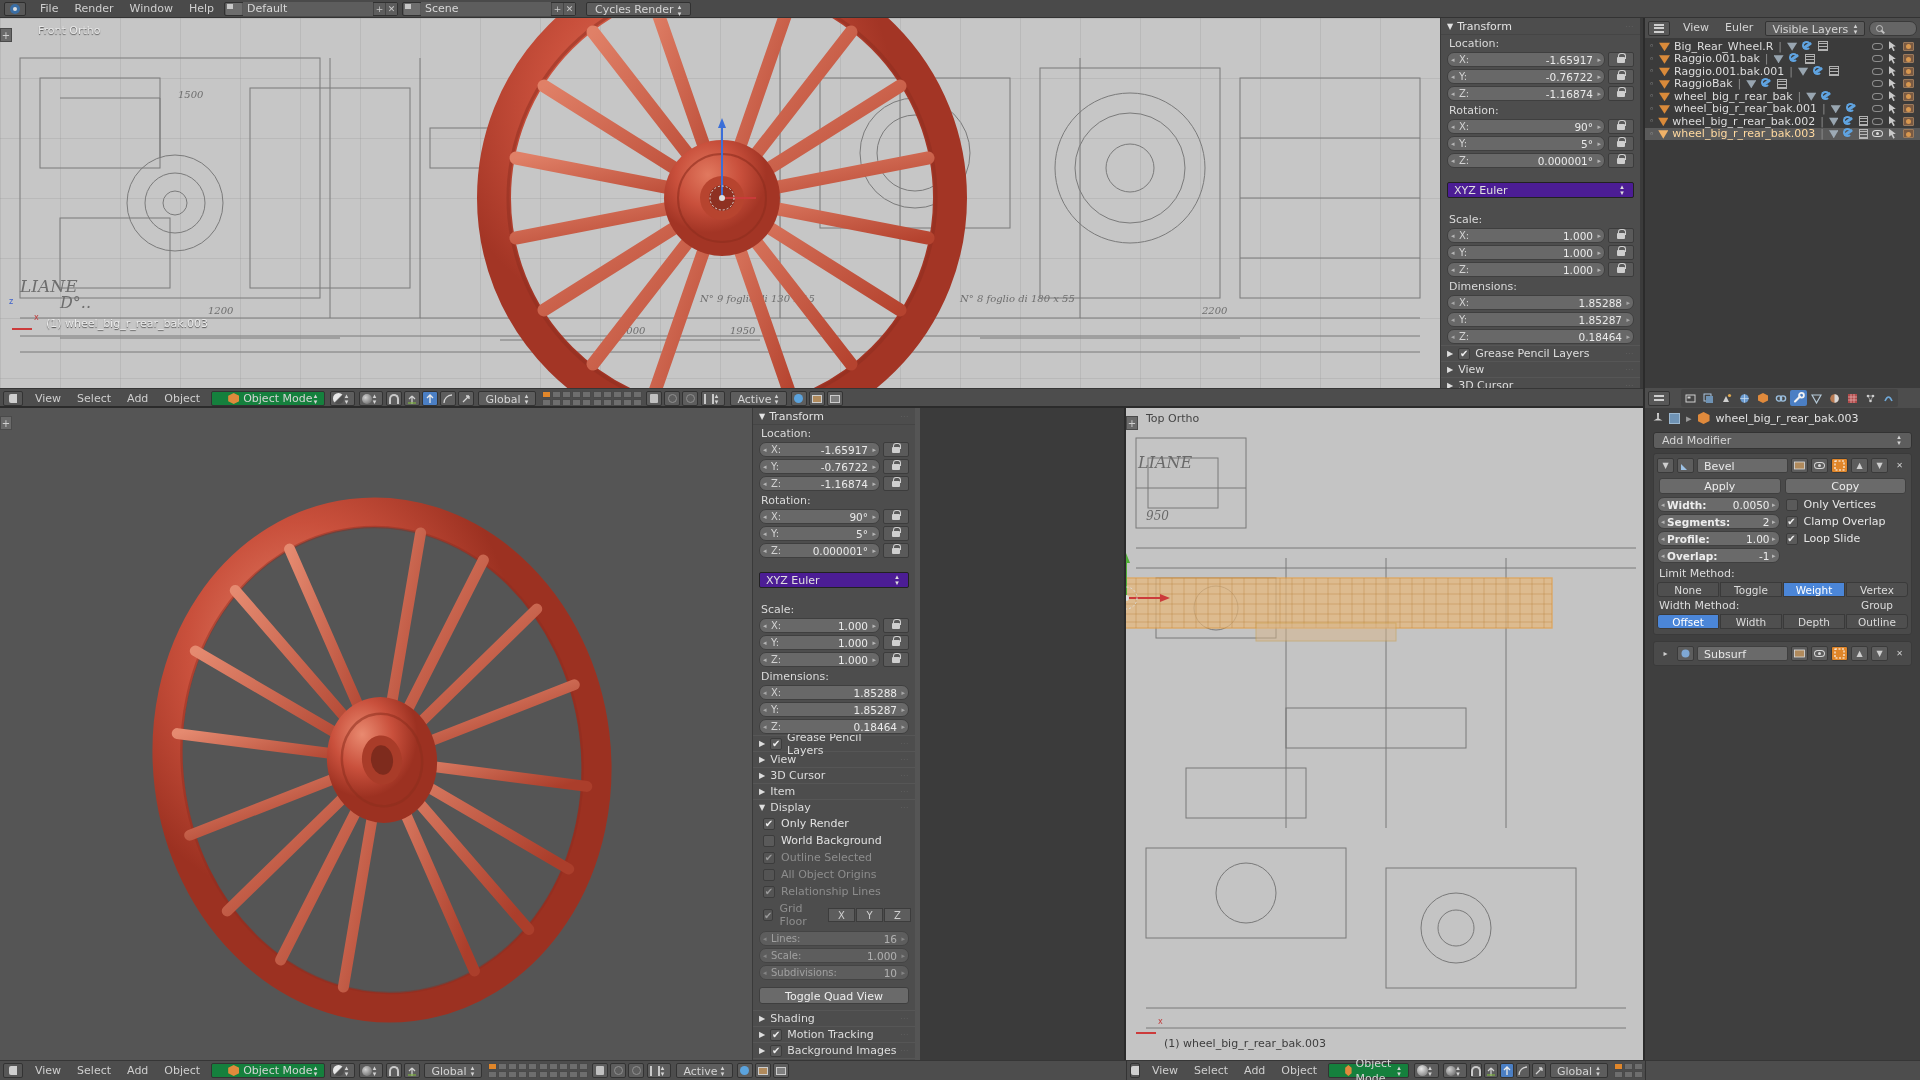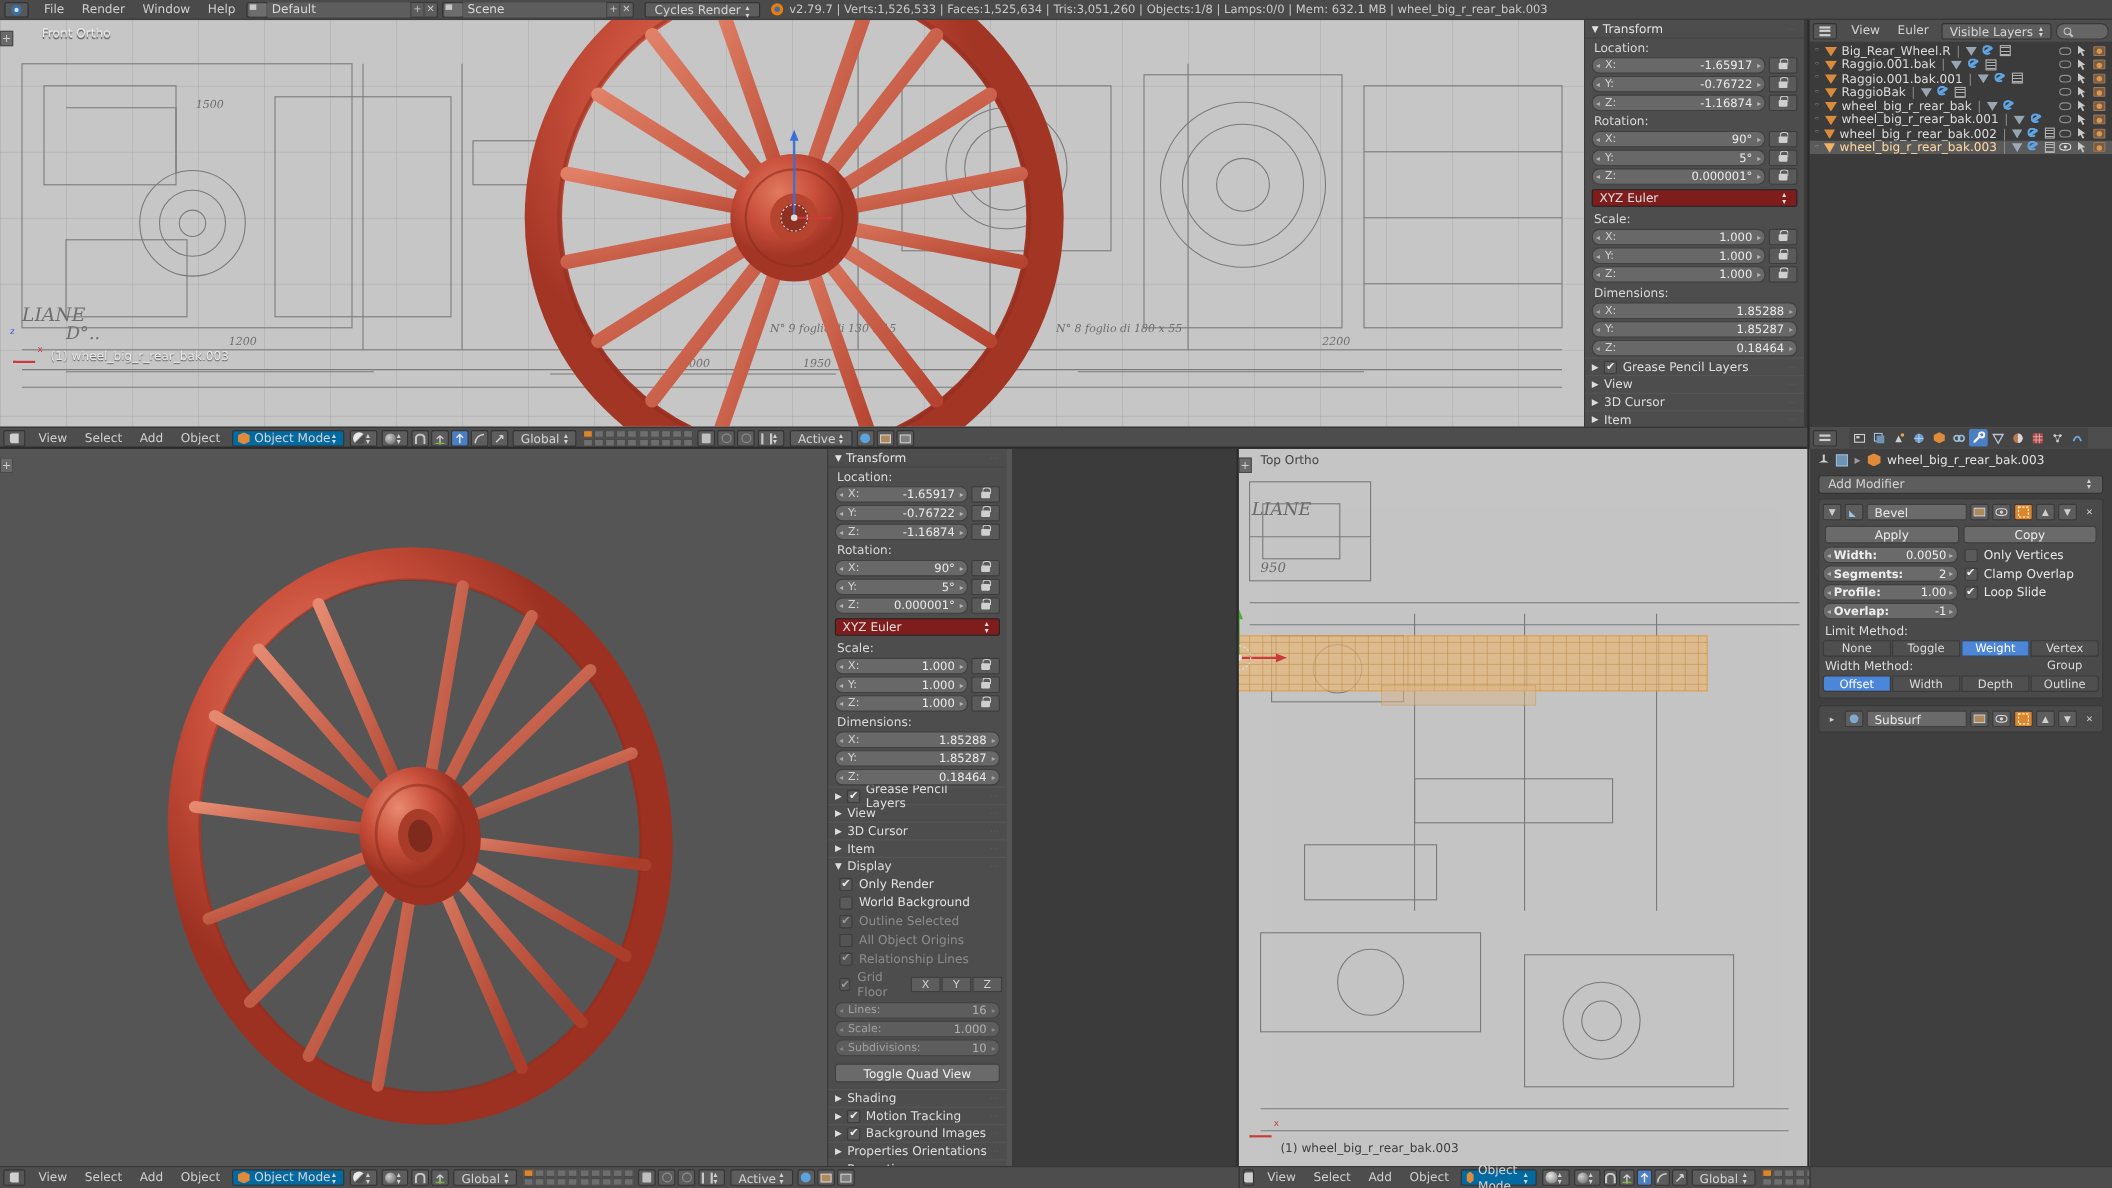--- a/index.html
+++ b/index.html
@@ -47,22 +47,22 @@
   
   .blueprint{position:absolute;inset:0;background:#c9c9c9;}
 
   
   .ed-header{position:absolute;height:20px;background:#4d4d4d;border-top:1px solid #363636;
      display:flex;align-items:center;padding:0 3px;gap:0;}
   .eh-ico{width:20px;height:15px;background:#575757;border:1px solid #333;border-radius:2px;
      display:flex;align-items:center;justify-content:center;margin-right:4px;}
   .eh-ico .sh{width:8px;height:9px;background:#cfcfcf;border-radius:2px 0 0 2px;}
   .eh-menu{padding:0 8px;font-size:11px;color:#cfcfcf;line-height:20px;}
-  .mode-box{display:flex;align-items:center;height:15px;background:#0369a1;border:1px solid #333;
-     border-radius:2px;margin:0 3px;padding-right:12px;position:relative;}
+  .mode-box{display:flex;align-items:center;height:15px;background:#15803d;border:1px solid #333;
+     border-radius:2px;margin:0 3px;padding-right:12px;position:relative;padding-left:12px;}
   .mode-box .cube{width:11px;height:11px;background:#e08a3c;margin:0 4px;
      clip-path:polygon(50% 0,100% 25%,100% 75%,50% 100%,0 75%,0 25%);}
   .mode-box span{font-size:11px;line-height:15px;}
   .mode-box:after{content:"\25B4\25BE";position:absolute;right:2px;top:0;font-size:7px;
      writing-mode:vertical-rl;line-height:15px;letter-spacing:-2px;}
   .shade-box{display:flex;align-items:center;height:15px;background:#5d5d5d;border:1px solid #333;
      border-radius:2px;margin:0 2px;padding:0 10px 0 2px;position:relative;}
   .shade-ball{width:11px;height:11px;border-radius:50%;background:linear-gradient(135deg,#e9e9e9 45%,#4e4e4e 55%);}
   .shade-box:after{content:"\25B4\25BE";position:absolute;right:1px;top:0;font-size:7px;
      writing-mode:vertical-rl;line-height:15px;letter-spacing:-2px;}
@@ -100,21 +100,21 @@
   .fld:before{content:"\25C2";position:absolute;left:3px;color:#b5b5b5;font-size:7px;}
   .fld:after{content:"\25B8";position:absolute;right:3px;color:#b5b5b5;font-size:7px;}
   .fld .lk{margin-left:7px;}
   .fld .vv{margin-right:7px;}
   .fld.nolock:before,.fld.nolock:after{color:#a8a8a8;}
   .lockbtn{width:26px;height:15px;background:#5a5a5a;border:1px solid #3c3c3c;border-radius:2px;
      display:flex;align-items:center;justify-content:center;}
   .lockbtn .pad{width:8px;height:6px;background:#cfcfcf;border-radius:1px;position:relative;}
   .lockbtn .pad:before{content:"";position:absolute;left:1px;top:-4px;width:6px;height:5px;
      border:1.5px solid #cfcfcf;border-bottom:none;border-radius:3px 3px 0 0;}
-  .euler{margin:3px 6px;height:16px;background:#7f1d1d;border:1px solid #222;border-radius:2px;
+  .euler{margin:13px 6px;height:16px;background:#4c1d95;border:1px solid #222;border-radius:2px;
      display:flex;align-items:center;padding:0 14px 0 6px;color:#e0e0e0;font-size:11px;position:relative;}
   .euler:after{content:"\25B4\25BE";position:absolute;right:3px;top:0;font-size:7px;
      writing-mode:vertical-rl;line-height:16px;letter-spacing:-2px;}
   .ck{display:flex;align-items:center;gap:6px;padding:2px 10px;font-size:11px;color:#e0e0e0;}
   .box{width:12px;height:12px;background:#5a5a5a;border:1px solid #3c3c3c;border-radius:2px;
      display:flex;align-items:center;justify-content:center;color:#fff;font-size:10px;}
   .box.checked:after{content:"\2714";font-size:10px;color:#f0f0f0;}
   .ck.dim{color:#8d8d8d;}
   .ck.dim .box{background:#545454;}
   .ck.dim .box.checked:after{color:#9a9a9a;}
@@ -241,23 +241,20 @@
       <div class="sel-ico">
           <i></i>
         </div>
       <div class="sel-text">Scene</div>
       <div class="mini-btn">+</div>
       <div class="mini-btn">✕</div>
     </div>
 
     <div class="engine">Cycles Render</div>
 
-    <div class="stats">
-      <span class="stat-ico"></span><span>v2.79.7 | Verts:1,526,533 | Faces:1,525,634 | Tris:3,051,260 | Objects:1/8 | Lamps:0/0 | Mem: 632.1 MB | wheel_big_r_rear_bak.003</span>
-    </div>
   </div>
 
   <div class="vp" style="left:0;top:18px;width:1440px;height:370px;">
     <div class="blueprint">
       <svg width="1440" height="370" style="position:absolute;inset:0;opacity:.72">
         <defs>
           <pattern id="fg" width="60" height="60" patternUnits="userSpaceOnUse">
             <path d="M0 0H60M0 0V60" stroke="#7e7e7e" stroke-width="0.5" fill="none"></path>
           </pattern>
         </defs>

